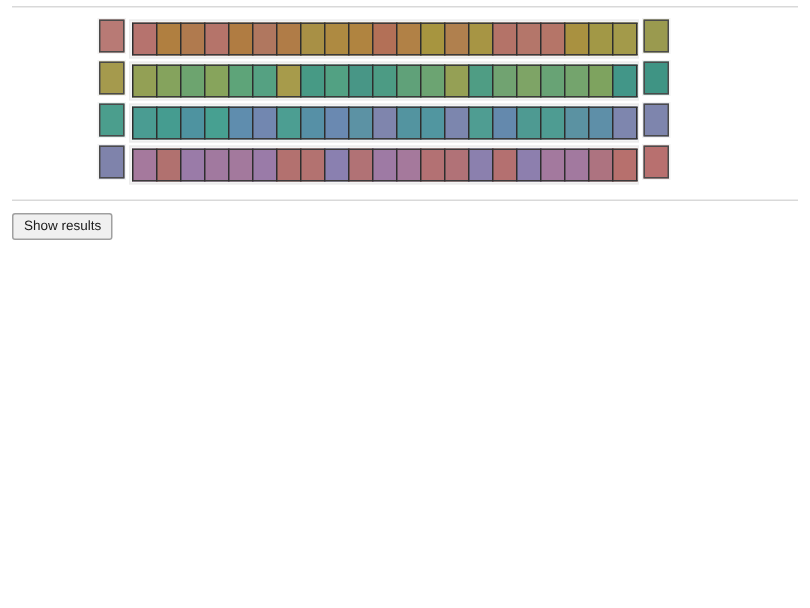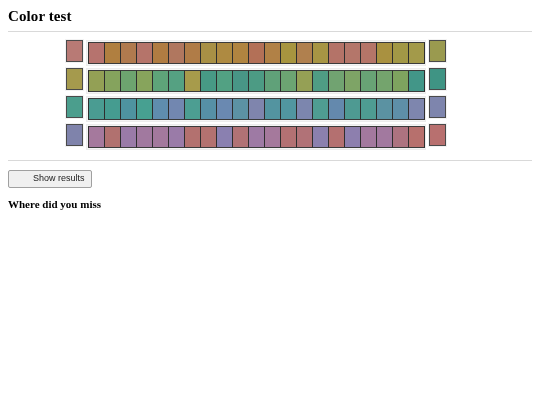--- a/index.html
+++ b/index.html
@@ -75,21 +75,21 @@
   .hr-bottom {
     border: 0;
     border-top: 1px solid #d9d9d9;
     margin: 2px 0 6px 0;
     width: 524px;
   }
   .show-results-btn {
     font-family: "Liberation Sans", "DejaVu Sans", sans-serif;
     font-size: 9px;
     line-height: 1;
-    padding: 3px 6px 4px 24px;
+    padding: 3px 6px 4px 7px;
     background: #f0f0f0;
     border: 1px solid #a0a0a0;
     border-radius: 2px;
     color: #1a1a1a;
     cursor: pointer;
     margin: 0 0 10px 0;
     display: inline-block;
   }
   .result-heading {
     font-family: "Liberation Serif", "DejaVu Serif", serif;
@@ -100,21 +100,20 @@
   }
   .graphic-result-area {
     min-height: 2px;
   }
 </style>
 </head>
 <body>
 
 <div class="page">
 
-  <h1 class="page-title">Color test</h1>
 
   <hr class="hr">
 
   <div class="test-area">
 
     <div class="color-row">
       <div class="swatch anchor" style="background-color: rgb(184, 122, 117);"></div>
       <div class="strip">
           <div class="swatch" draggable="true" style="background-color: rgb(182, 115, 110);"></div>
           <div class="swatch" draggable="true" style="background-color: rgb(176, 127, 64);"></div>
@@ -224,18 +223,17 @@
         </div>
       <div class="swatch anchor" style="background-color: rgb(184, 112, 111);"></div>
     </div>
 
   </div>
 
   <hr class="hr-bottom">
 
   <button class="show-results-btn" type="button">Show results</button>
 
-  <div class="result-heading">Where did you miss</div>
 
 
   <div class="graphic-result-area"></div>
 
 </div>
 
 </body></html>

